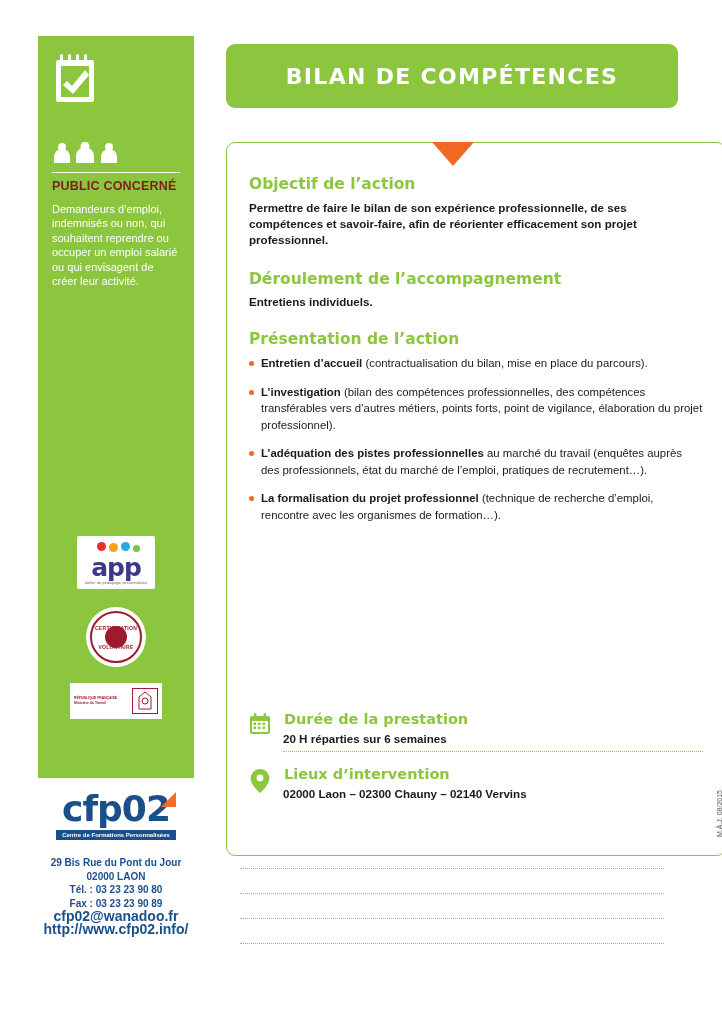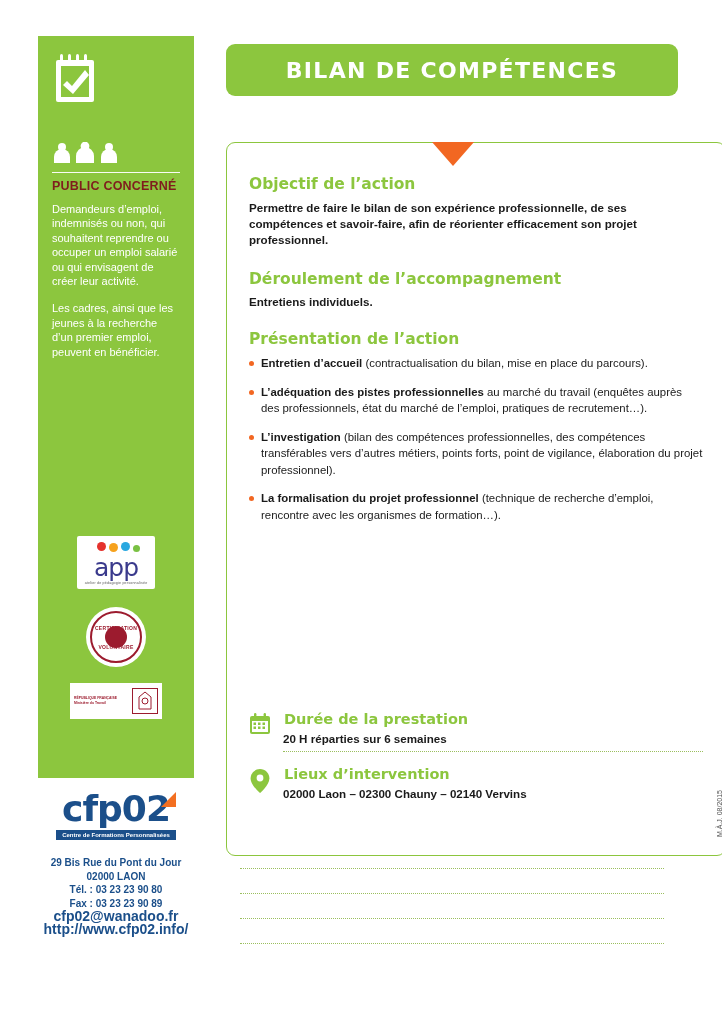--- a/index.html
+++ b/index.html
@@ -56,21 +56,21 @@
     text-align: center;
   }
   .logo-app {
     width: 78px; margin: 0 auto 18px auto;
     background: #ffffff;
     padding: 6px 6px 4px 6px;
     border-radius: 2px;
   }
   .logo-app .app-word {
     font-family: "DejaVu Sans", sans-serif;
-    font-size: 25px; font-weight: normal; color: #3a3a8c;
+    font-size: 25px; font-weight: bold; color: #3a3a8c;
     letter-spacing: -1px; line-height: 22px;
   }
   .logo-app .app-sub {
     font-size: 3.6px; color: #5a5a5a; letter-spacing: .2px; margin-top: 2px;
   }
   .app-dots { height: 15px; position: relative; }
   .app-dots i { position: absolute; border-radius: 50%; display: block; }
 
   .logo-cert {
     width: 60px; height: 60px; margin: 0 auto 16px auto;
@@ -128,21 +128,21 @@
   .cfp-address {
     margin-top: 10px;
     color: #1b4f8a; font-size: 10px; font-weight: bold; line-height: 13.5px;
   }
   .cfp-mail { color: #1b4f8a; font-size: 14px; font-weight: bold; line-height: 13px; }
 
   
   .banner {
     position: absolute;
     left: 226px; top: 44px;
-    width: 452px; height: 52px;
+    width: 452px; height: 64px;
     background: #8cc63e;
     border-radius: 9px;
     display: flex; align-items: center; justify-content: center;
   }
   .banner h1 {
     margin: 0;
     color: #ffffff;
     font-size: 22px;
     font-weight: bold;
     letter-spacing: 1.3px;
@@ -287,21 +287,20 @@
             <circle cx="57" cy="5" r="4"></circle>
             <path d="M49 21 v-6 a8 8 0 0 1 16 0 v6 z"></path>
           </g>
         </svg>
       </div>
 
       <div class="public-rule"></div>
       <div class="public-title">PUBLIC CONCERNÉ</div>
 
       <div class="public-para">Demandeurs d’emploi, indemnisés ou non, qui souhaitent reprendre ou occuper un emploi salarié ou qui envisagent de créer leur activité.</div>
-      <div class="public-para">Les cadres, ainsi que les jeunes à la recherche d’un premier emploi, peuvent en bénéficier.</div>
     </div>
 
     <div class="logos">
 
       <div class="logo-app">
         <div class="app-dots">
           <i style="width:9px;height:9px;background:#e5322d;left:14px;top:0;"></i>
           <i style="width:9px;height:9px;background:#f6a21e;left:26px;top:1px;"></i>
           <i style="width:9px;height:9px;background:#2aa8e0;left:38px;top:0;"></i>
           <i style="width:7px;height:7px;background:#7ac143;left:50px;top:3px;"></i>
@@ -364,24 +363,24 @@
 
       <h2 class="sec sp">Déroulement de l’accompagnement</h2>
       <p class="sub">Entretiens individuels.</p>
 
       <h2 class="sec sp">Présentation de l’action</h2>
       <ul class="bullets">
         <li>
           <b>Entretien d’accueil</b><span> (contractualisation du bilan, mise en place du parcours).</span>
         </li>
         <li>
-          <b>L’adéquation des pistes professionnelles</b><span> au marché du travail (enquêtes auprès des professionnels, état du marché de l’emploi, pratiques de recrutement…).</span>
+          <b>L’investigation</b><span> (bilan des compétences professionnelles, des compétences transférables vers d’autres métiers, points forts, point de vigilance, élaboration du projet professionnel).</span>
         </li>
         <li>
-          <b>L’investigation</b><span> (bilan des compétences professionnelles, des compétences transférables vers d’autres métiers, points forts, point de vigilance, élaboration du projet professionnel).</span>
+          <b>L’adéquation des pistes professionnelles</b><span> au marché du travail (enquêtes auprès des professionnels, état du marché de l’emploi, pratiques de recrutement…).</span>
         </li>
         <li>
           <b>La formalisation du projet professionnel</b><span> (technique de recherche d’emploi, rencontre avec les organismes de formation…).</span>
         </li>
       </ul>
     </div>
 
     <div class="info-wrap">
       <div class="info-row">
         <div class="info-ico">

